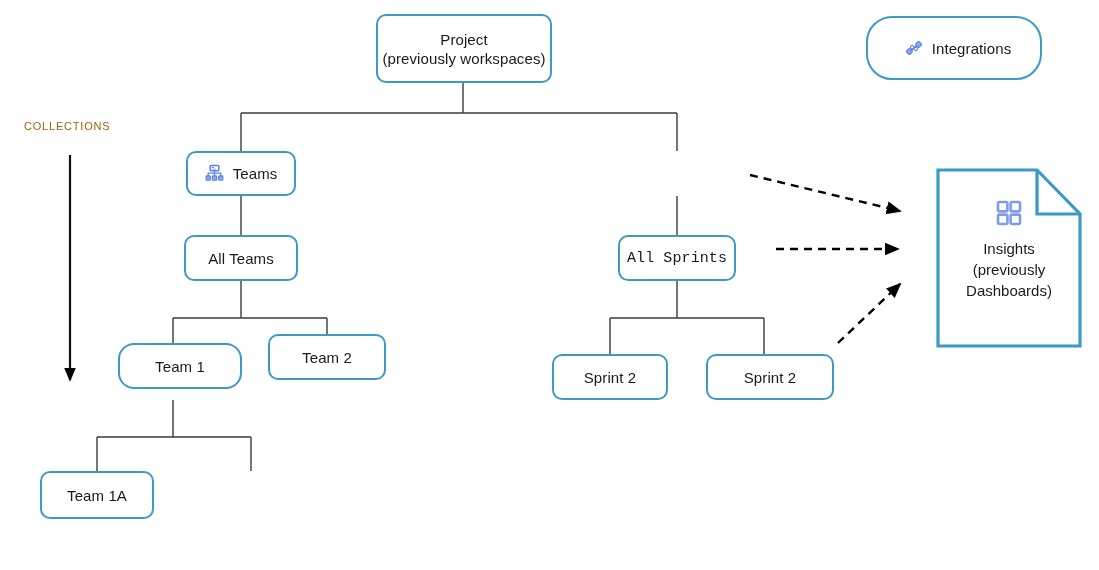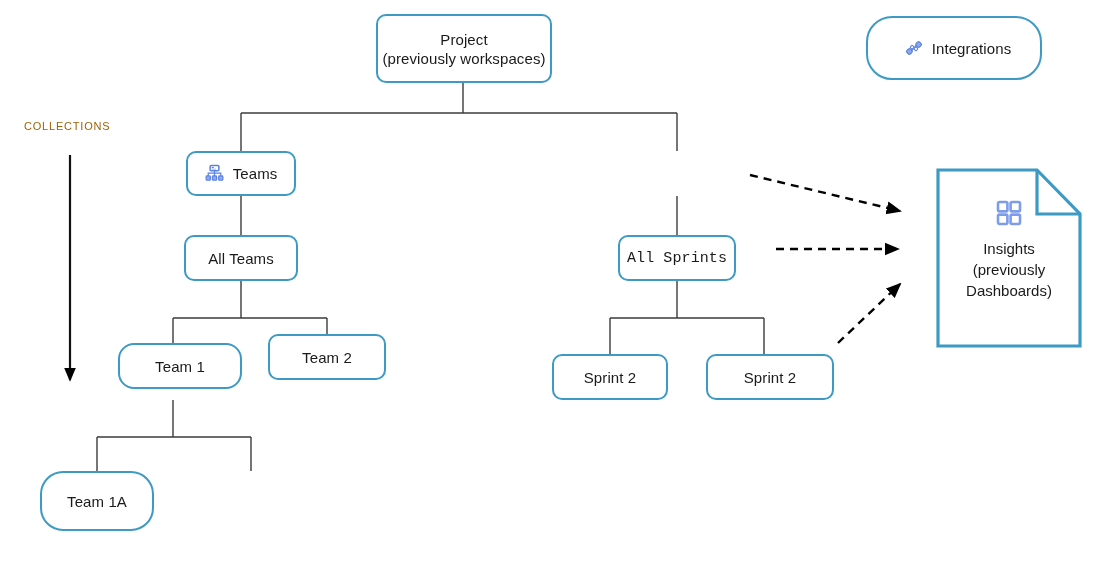--- a/index.html
+++ b/index.html
@@ -199,21 +199,21 @@
   </div>
 
   <div class="node" style="left:118px; top:343px; width:124px; height:46px;border-radius:16px;">
     <span class="node-label">Team 1</span>
   </div>
 
   <div class="node" style="left:268px; top:334px; width:118px; height:46px;">
     <span class="node-label">Team 2</span>
   </div>
 
-  <div class="node" style="left:40px; top:471px; width:114px; height:60px;border-radius:23px;">
+  <div class="node" style="left:40px; top:471px; width:114px; height:48px;">
     <span class="node-label">Team 1A</span>
   </div>
 
 
   <div class="node" style="left:552px; top:354px; width:116px; height:46px;">
     <span class="node-label">Sprint 2</span>
   </div>
 
   <div class="node" style="left:706px; top:354px; width:128px; height:46px;">
     <span class="node-label">Sprint 2</span>

